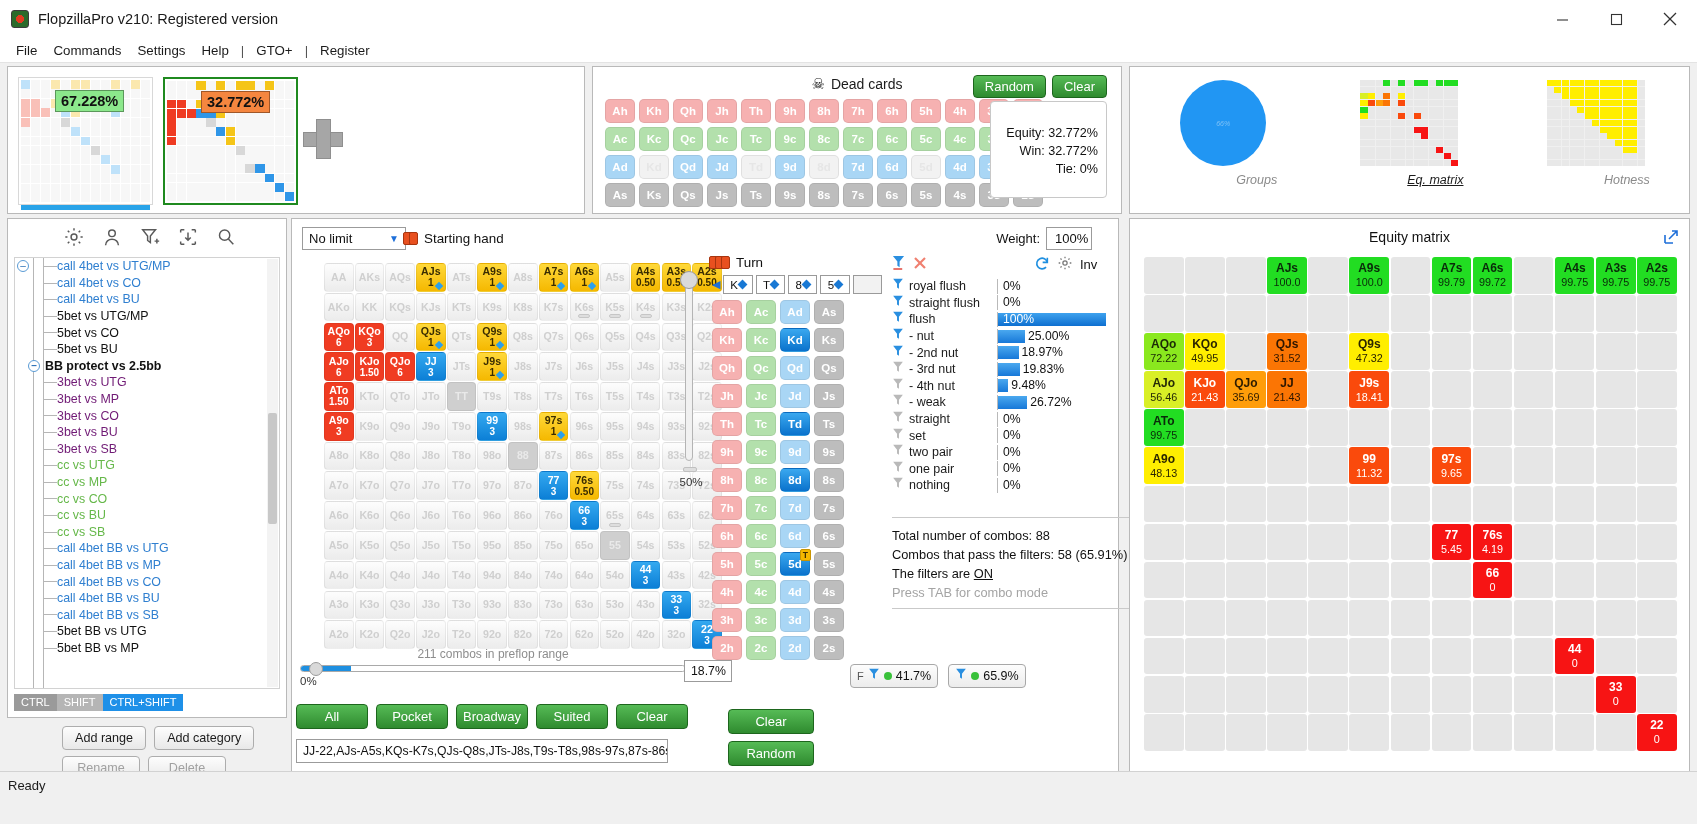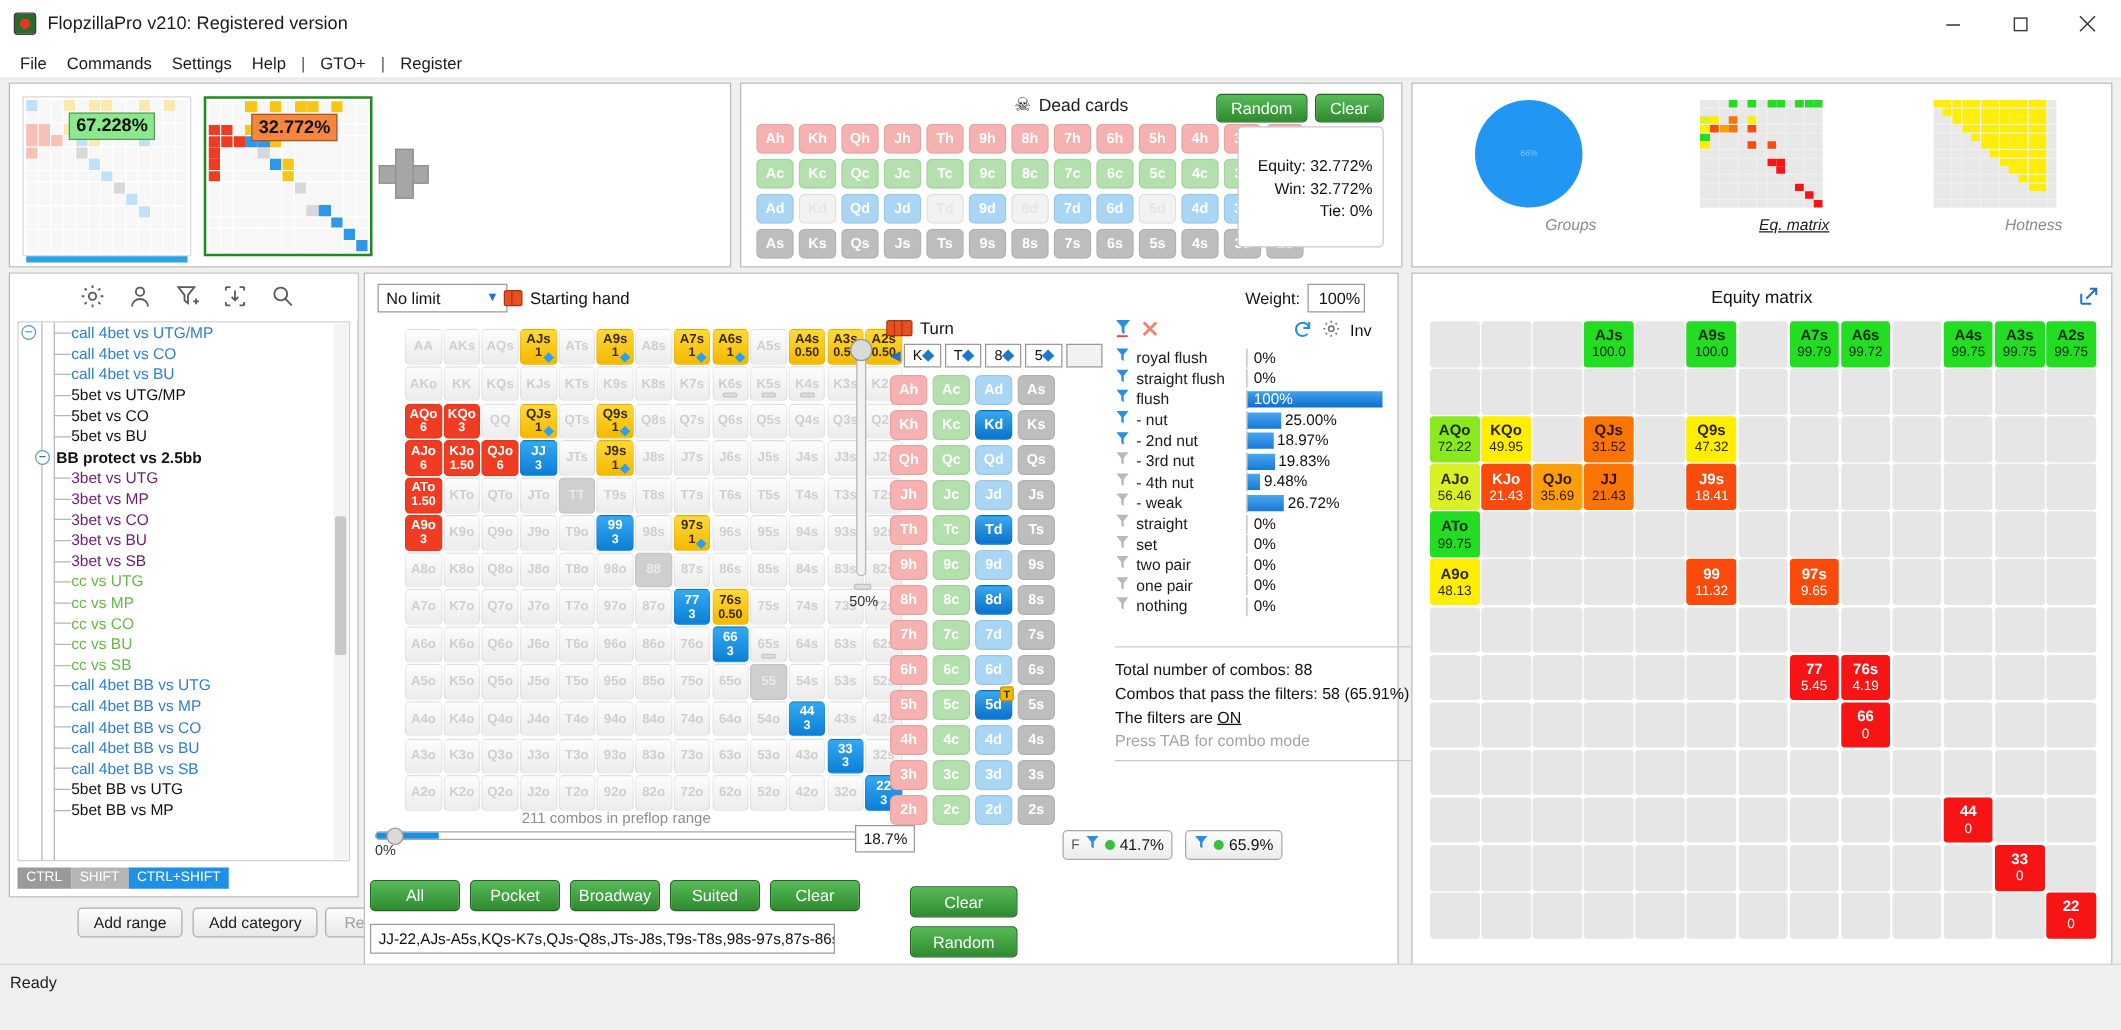--- a/index.html
+++ b/index.html
@@ -156,21 +156,21 @@
   .tv-green { color: #66b84a; }
   #tree-vline1 { position: absolute; left: 18px; top: 0; bottom: 0; width: 1px; background: #b6b6b6; }
   #tree-vline2 { position: absolute; left: 28px; top: 0; bottom: 0; width: 1px; background: #b6b6b6; }
   #mod-bar {
     position: absolute; left: 6px; bottom: 6px; height: 17px;
     display: flex; font-size: 11px; color: #fff; align-items: stretch;
   }
   .mod { padding: 2px 7px; background: #9a9a9a; }
   .mod.active { background: #1e90e8; }
   .mod.light { background: #b5b5b5; }
-  #tree-buttons { position: absolute; left: 62px; top: 663px; display: flex; flex-direction: row; gap: 6px; }
+  #tree-buttons { position: absolute; left: 62px; top: 663px; display: flex; flex-direction: column; gap: 6px; }
   .brow { display: flex; gap: 8px; }
   .btn {
     border: 1px solid #adadad; background: linear-gradient(#fdfdfd,#e8e8e8);
     border-radius: 4px; padding: 4px 12px; font-size: 12.6px; color: #1b1b1b; min-width: 78px;
     text-align: center;
   }
   .btn.disabled { color: #a0a0a0; }
 
   
   #center-panel { left: 291px; top: 155px; width: 828px; height: 567px; }

